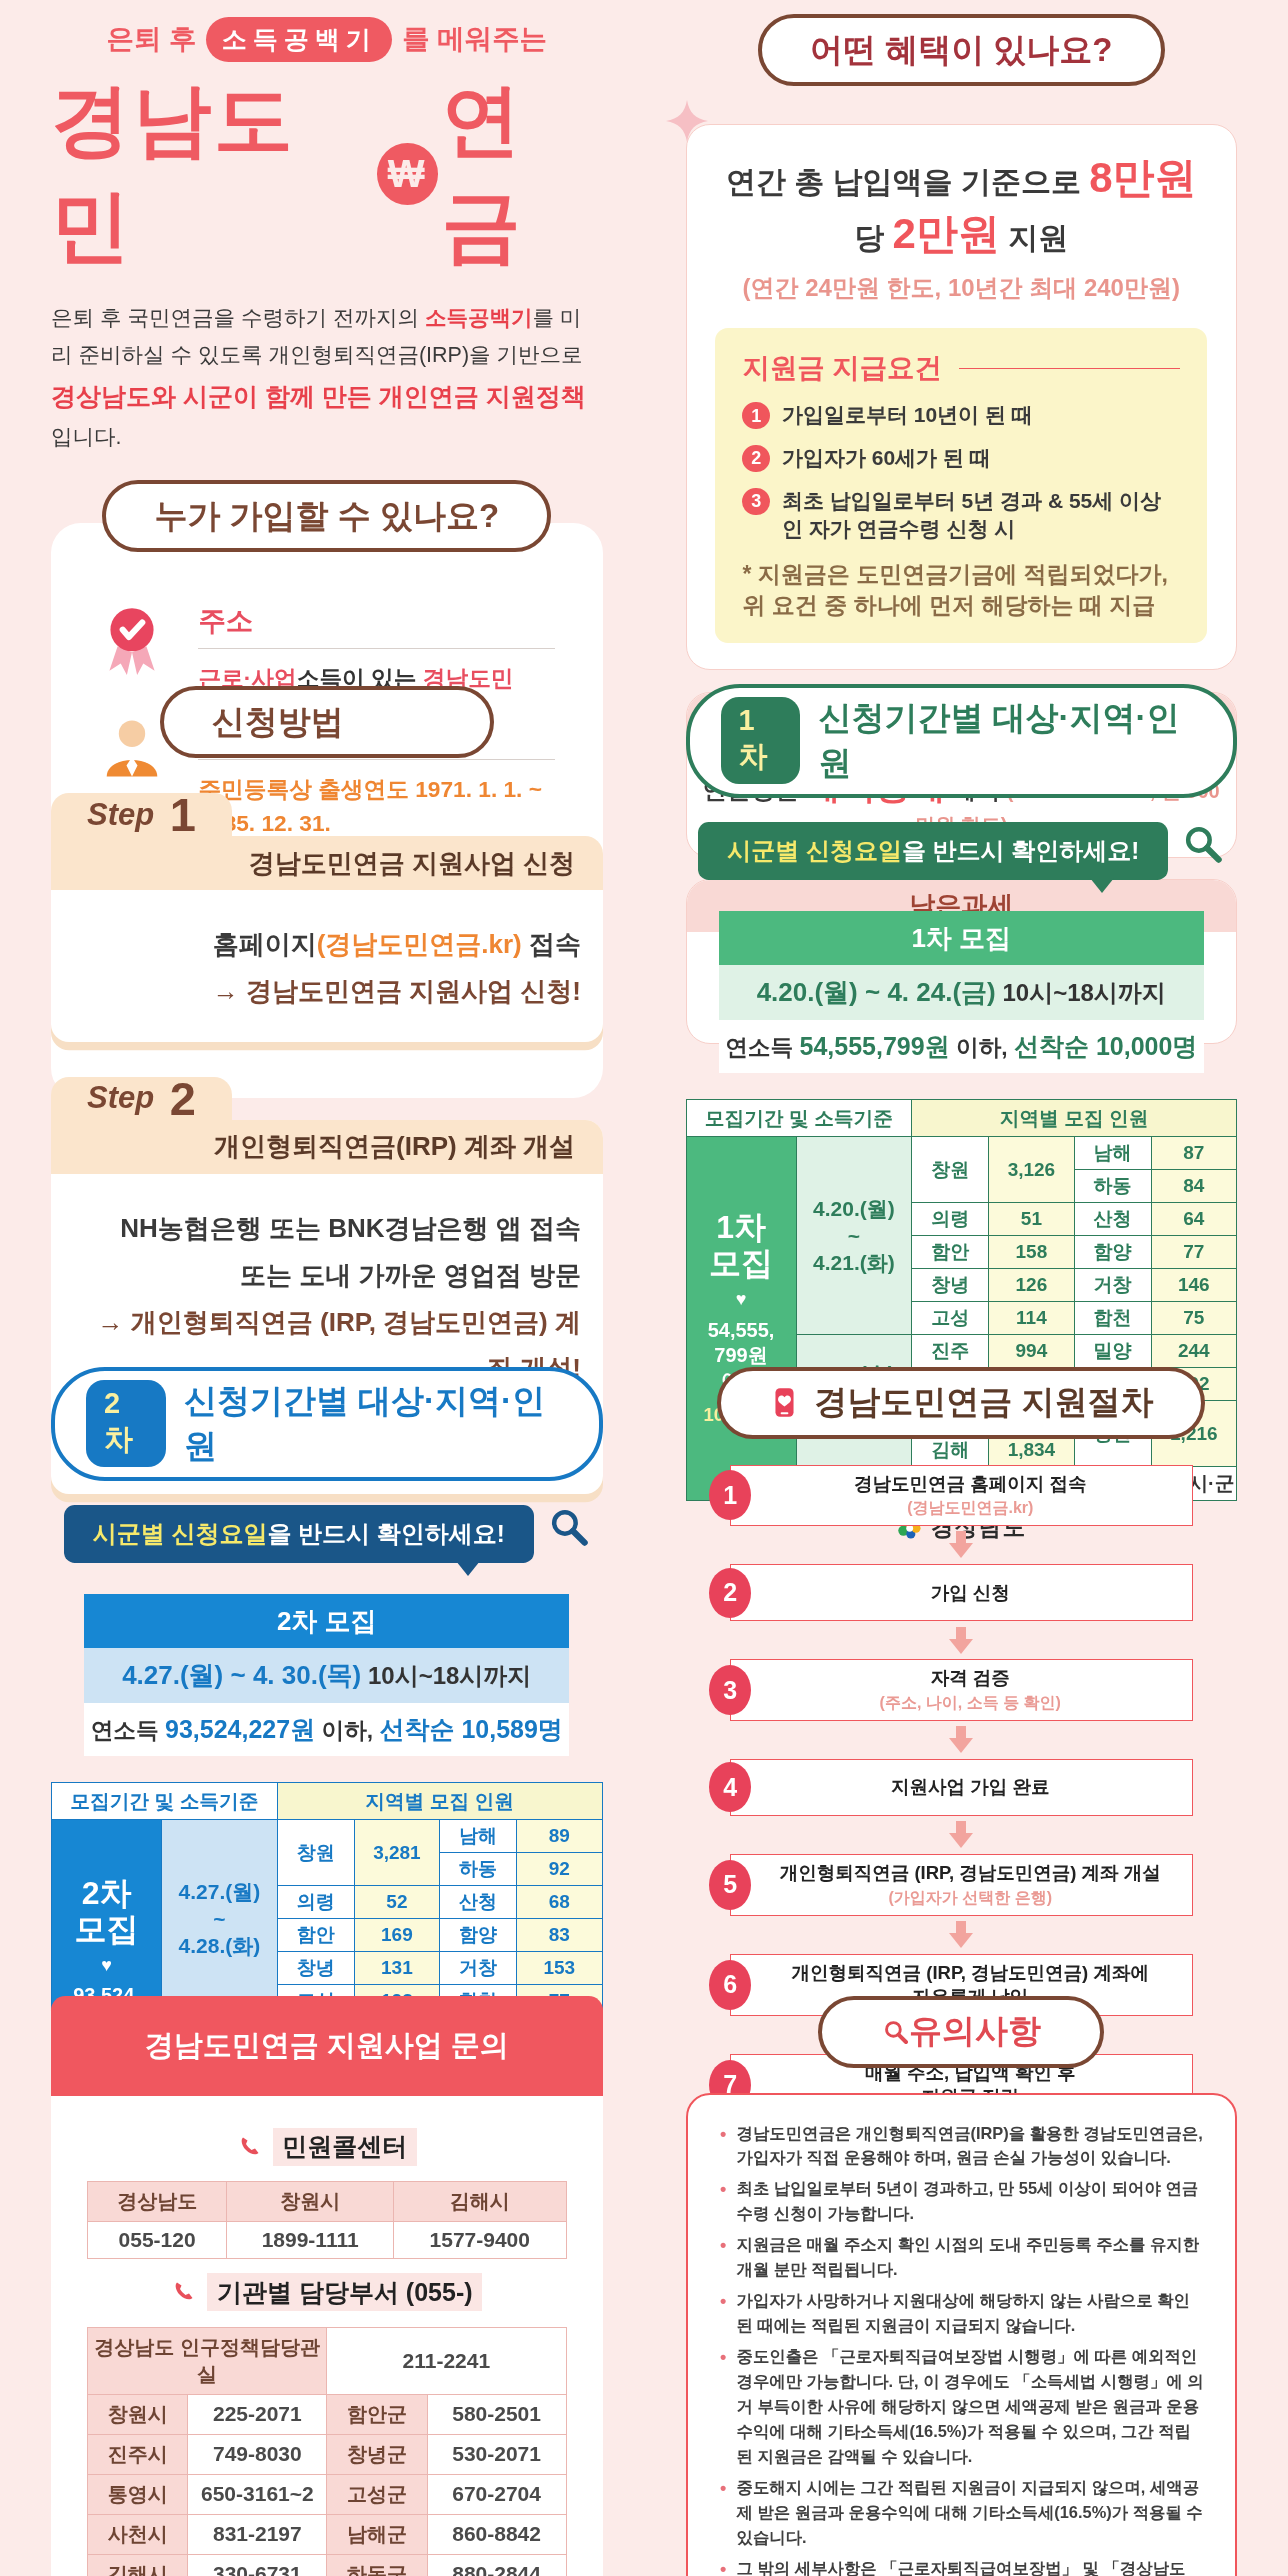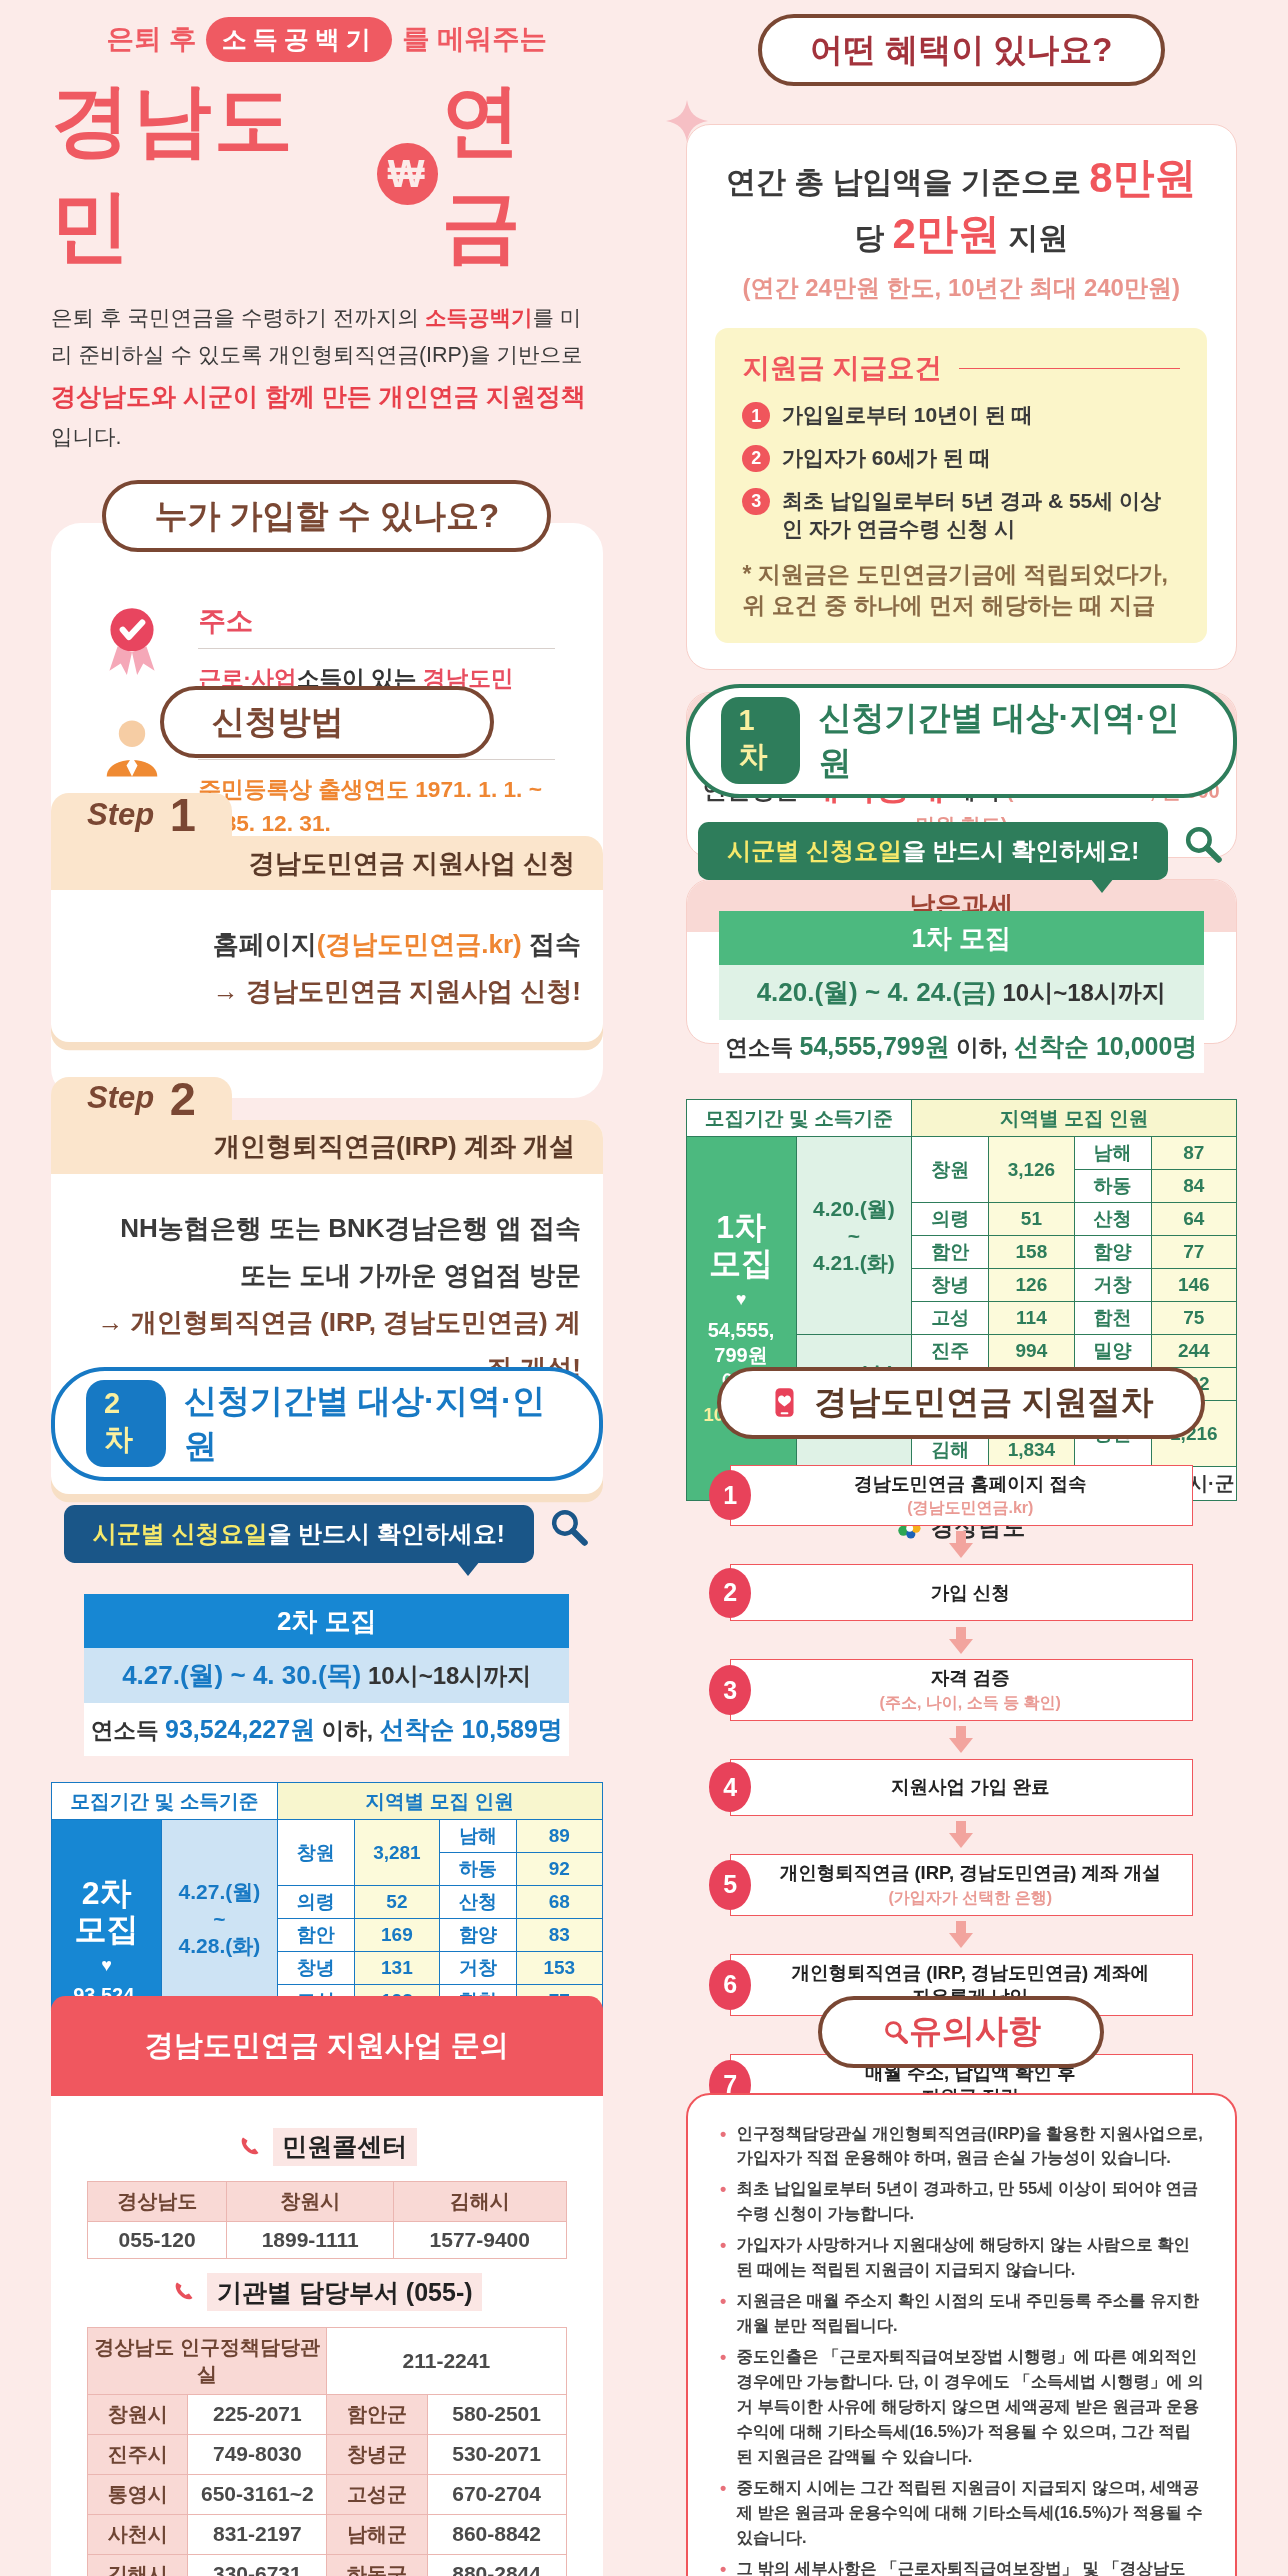--- a/index.html
+++ b/index.html
@@ -734,24 +734,24 @@
   <div class="col">
     <div class="pill notice-pill">
       <svg width="27.4" height="27.4" viewBox="0 0 48 48">
           <circle cx="20" cy="20" r="12" stroke="#E04A52" stroke-width="5" fill="none"></circle>
           <line x1="29" y1="29" x2="42" y2="42" stroke="#E04A52" stroke-width="7" stroke-linecap="round"></line>
         </svg>
       <span data-bind="notices.title">유의사항</span>
     </div>
     <div class="notices-card">
       <ul>
-        <li><span data-bind="notices.items.0">인구정책담당관실 개인형퇴직연금(IRP)을 활용한 지원사업으로, 가입자가 직접 운용해야 하며, 원금 손실 가능성이 있습니다.</span></li>
+        <li><span data-bind="notices.items.0">경남도민연금은 개인형퇴직연금(IRP)을 활용한 경남도민연금은, 가입자가 직접 운용해야 하며, 원금 손실 가능성이 있습니다.</span></li>
         <li><span data-bind="notices.items.1">최초 납입일로부터 5년이 경과하고, 만 55세 이상이 되어야 연금 수령 신청이 가능합니다.</span></li>
+        <li><span data-bind="notices.items.2">지원금은 매월 주소지 확인 시점의 도내 주민등록 주소를 유지한 개월 분만 적립됩니다.</span></li>
         <li><span data-bind="notices.items.3">가입자가 사망하거나 지원대상에 해당하지 않는 사람으로 확인된 때에는 적립된 지원금이 지급되지 않습니다.</span></li>
-        <li><span data-bind="notices.items.2">지원금은 매월 주소지 확인 시점의 도내 주민등록 주소를 유지한 개월 분만 적립됩니다.</span></li>
         <li><span data-bind="notices.items.4">중도인출은 「근로자퇴직급여보장법 시행령」에 따른 예외적인 경우에만 가능합니다. 단, 이 경우에도 「소득세법 시행령」에 의거 부득이한 사유에 해당하지 않으면 세액공제 받은 원금과 운용수익에 대해 기타소득세(16.5%)가 적용될 수 있으며, 그간 적립된 지원금은 감액될 수 있습니다.</span></li>
         <li><span data-bind="notices.items.5">중도해지 시에는 그간 적립된 지원금이 지급되지 않으며, 세액공제 받은 원금과 운용수익에 대해 기타소득세(16.5%)가 적용될 수 있습니다.</span></li>
         <li><span data-bind="notices.items.6">그 밖의 세부사항은 「근로자퇴직급여보장법」 및 「경상남도 도민연금 운영 및 지원에 관한 조례」 등 관련 법령에 따라 운영됩니다.</span></li>
       </ul>
     </div>
 
   </div>
 </div>
 
 

